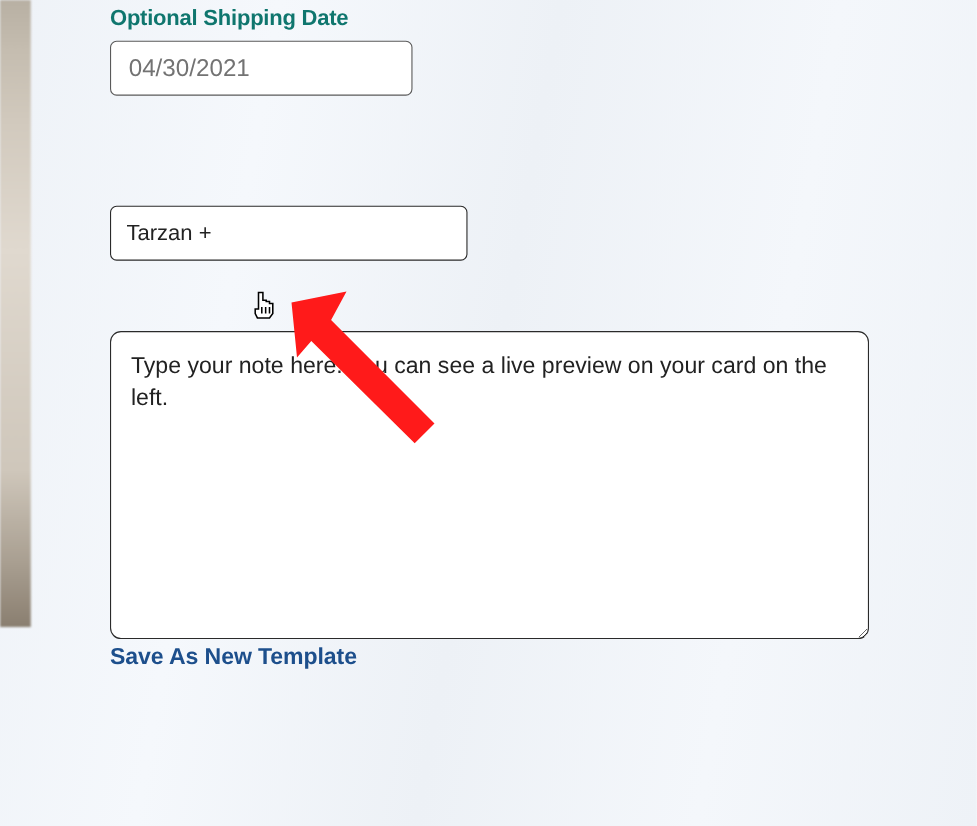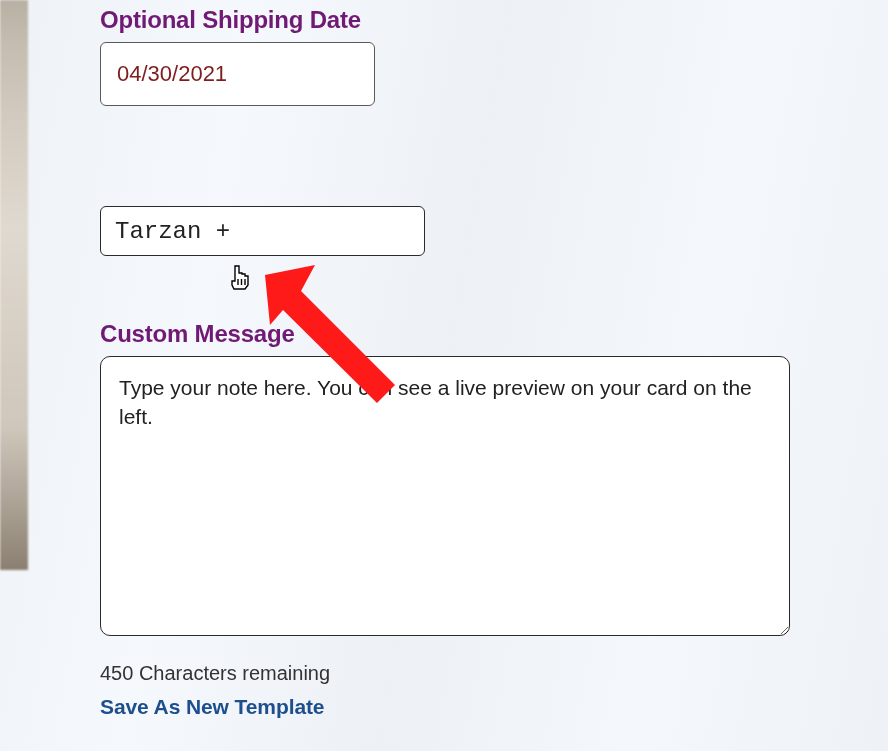--- a/index.html
+++ b/index.html
@@ -19,48 +19,48 @@
     filter: blur(1px);
   }
   .form-area {
     position: absolute;
     left: 100px;
     top: 6px;
     width: 690px;
   }
   .field-group { margin-bottom: 40px; }
   .field-label {
-    font-size: 24px;
+    font-size: 20px;
     font-weight: 700;
-    color: #701a75;
+    color: #0f766e;
     display: block;
     margin-bottom: 8px;
     letter-spacing: -0.2px;
   }
   .date-input {
     width: 275px;
-    height: 64px;
+    height: 50px;
     border: 1.5px solid #5a5a5a;
     border-radius: 6px;
     background: #fff;
     font-size: 22px;
-    color: #7f1d1d;
+    color: #737373;
     padding: 0 16px;
     font-family: inherit;
   }
   .style-select {
     width: 325px;
     height: 50px;
     border: 1.5px solid #2a2a2a;
     border-radius: 6px;
     background: #fff;
-    font-size: 24px;
+    font-size: 20px;
     color: #222;
     padding: 0 14px;
-    font-family: Liberation Mono, monospace;
+    font-family: Liberation Sans, sans-serif;
     appearance: none;
     -webkit-appearance: none;
   }
   .message-area {
     width: 690px;
     height: 280px;
     border: 1.5px solid #2a2a2a;
     border-radius: 10px;
     background: #fff;
     font-size: 21px;
@@ -119,23 +119,21 @@
 
   <div class="field-group">
     <select class="style-select">
       <option>Tarzan +</option>
     </select>
   </div>
 
   <div style="height:24px"></div>
 
   <div class="field-group" style="margin-bottom:0;">
-    <label class="field-label">Custom Message</label>
     <textarea class="message-area" placeholder="Type your note here. You can see a live preview on your card on the left." style=""></textarea>
-    <div class="char-remaining">450 Characters remaining</div>
     <div class="template-links">
       <span class="template-link">Save As New Template</span>
     </div>
   </div>
 
 </div>
 
 <svg class="arrow-svg" width="160" height="180">
   <defs></defs>
   <g fill="#ff1a1a">

